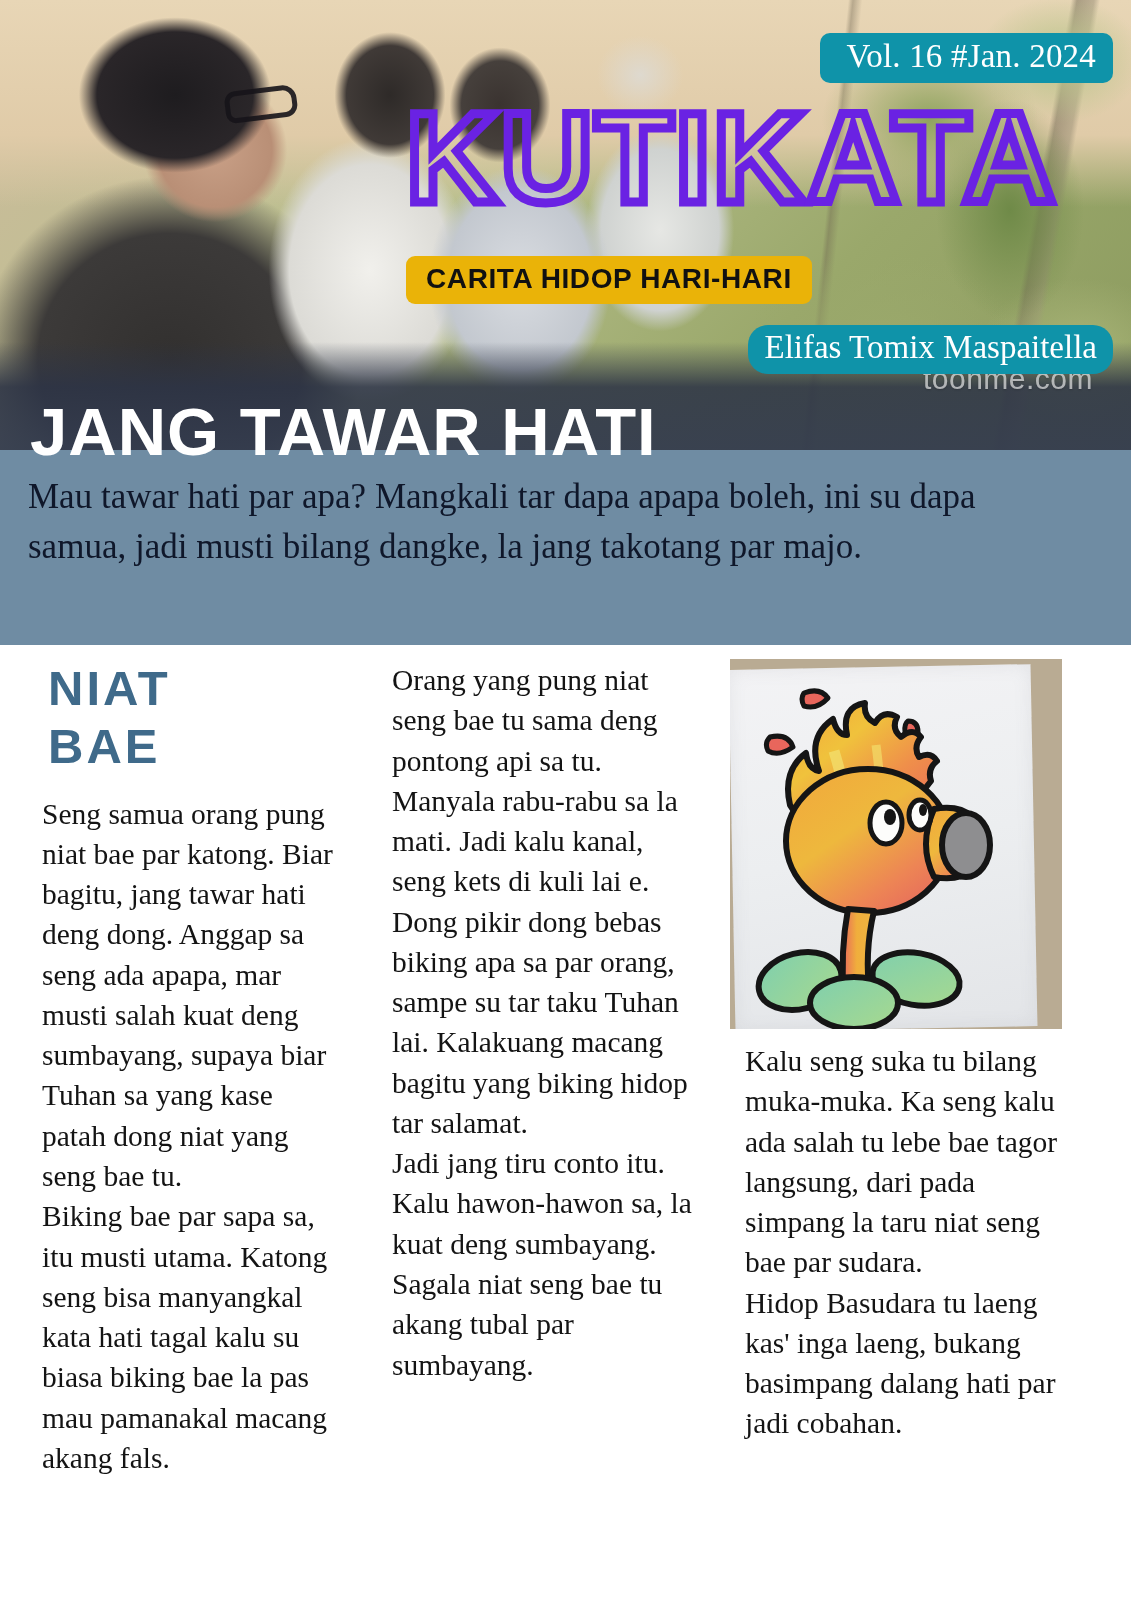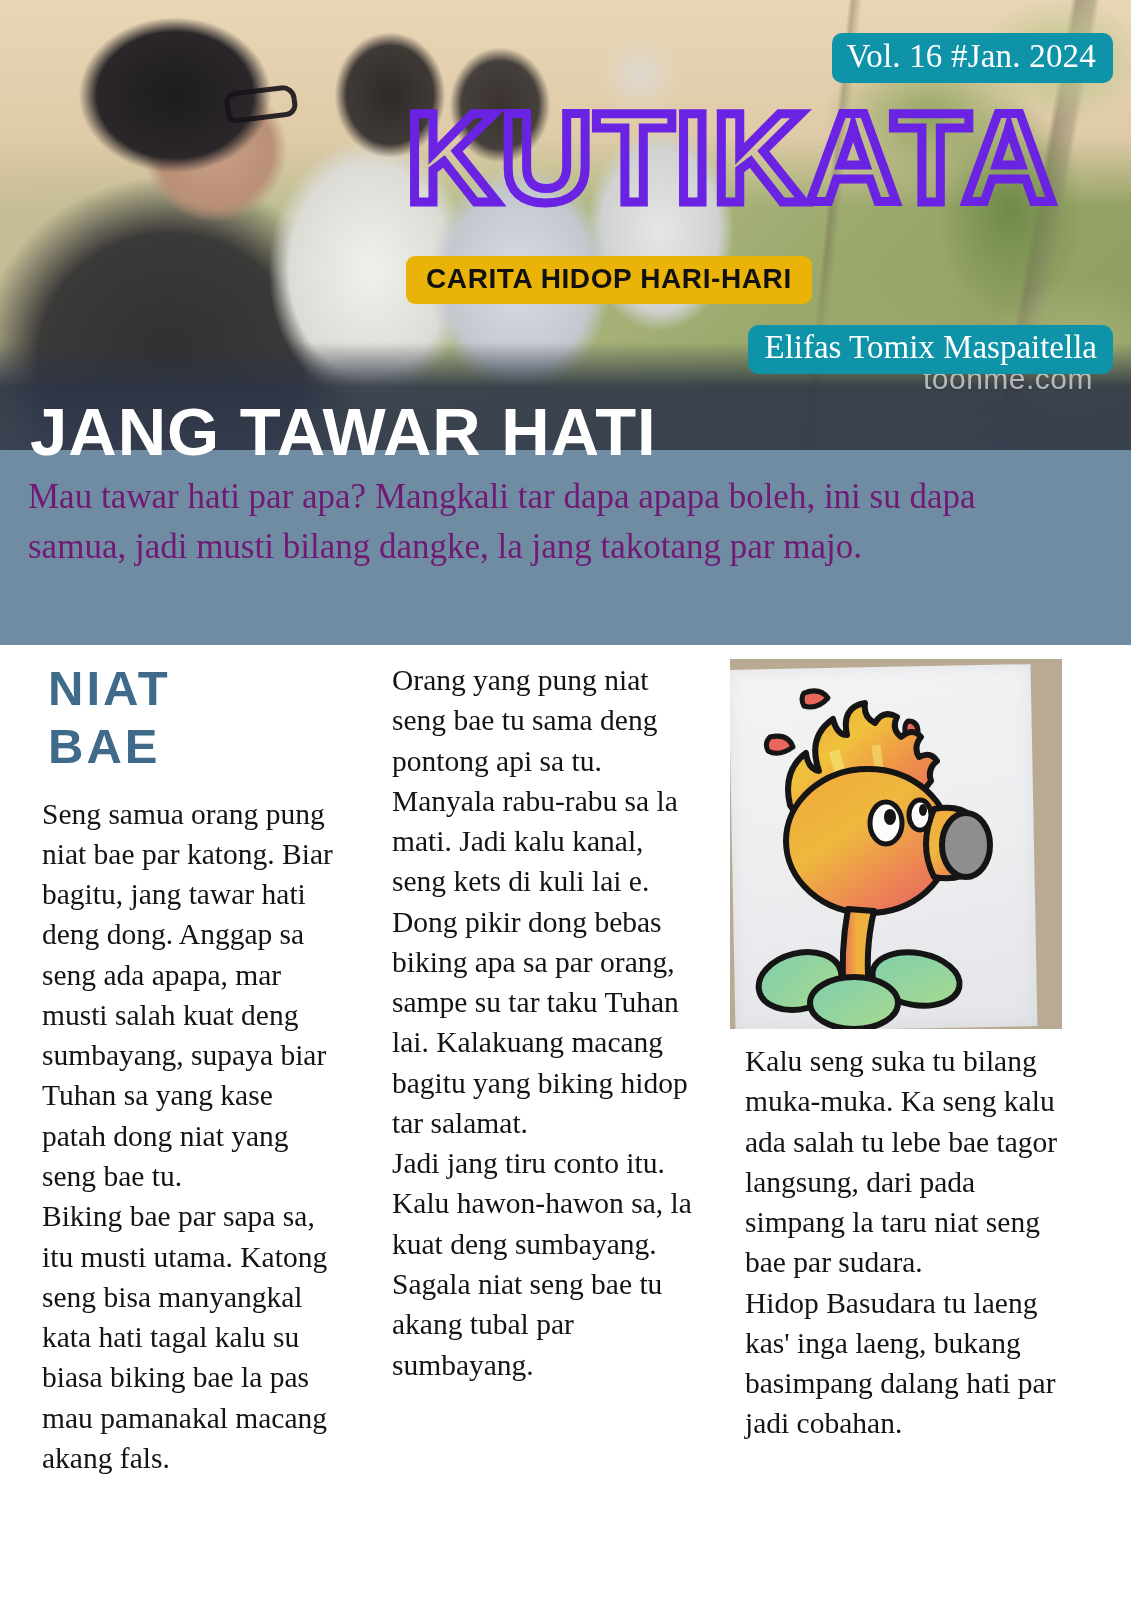--- a/index.html
+++ b/index.html
@@ -75,21 +75,21 @@
     letter-spacing: .5px;
     text-shadow: 0 1px 2px rgba(0,0,0,.18);
   }
 
   .vol-badge {
     position: absolute;
     right: 18px; top: 33px;
     background: #0f93a9;
     color: #ffffff;
     font-size: 33px;
-    padding: 5px 17px 8px 14px;
+    padding: 5px 17px 8px 26px;
     border-radius: 10px;
     letter-spacing: .2px;
     white-space: nowrap;
   }
 
   .brand {
     position: absolute;
     left: 406px; top: 94px;
     width: 690px;
     font-family: "Liberation Sans", sans-serif;
@@ -117,21 +117,21 @@
     white-space: nowrap;
   }
 
   .author-badge {
     position: absolute;
     right: 18px; top: 325px;
     background: #0f93a9;
     color: #ffffff;
     font-size: 33px;
     padding: 4px 16px 8px 16px;
-    border-radius: 11px;
+    border-radius: 20px;
     white-space: nowrap;
   }
 
   
   .band {
     position: absolute;
     left: 0; top: 450px;
     width: 1131px;
     height: 195px;
     background: #6f8ca3;
@@ -147,21 +147,21 @@
     letter-spacing: 1px;
     white-space: nowrap;
     z-index: 3;
   }
   .deck {
     position: absolute;
     left: 28px; top: 472px;
     width: 1040px;
     font-size: 35px;
     line-height: 1.42;
-    color: #701a75;
+    color: #0f172a;
     z-index: 3;
   }
 
   
   .columns {
     position: absolute;
     left: 0; top: 645px;
     width: 1111px;
     height: 955px;
     display: flex;

